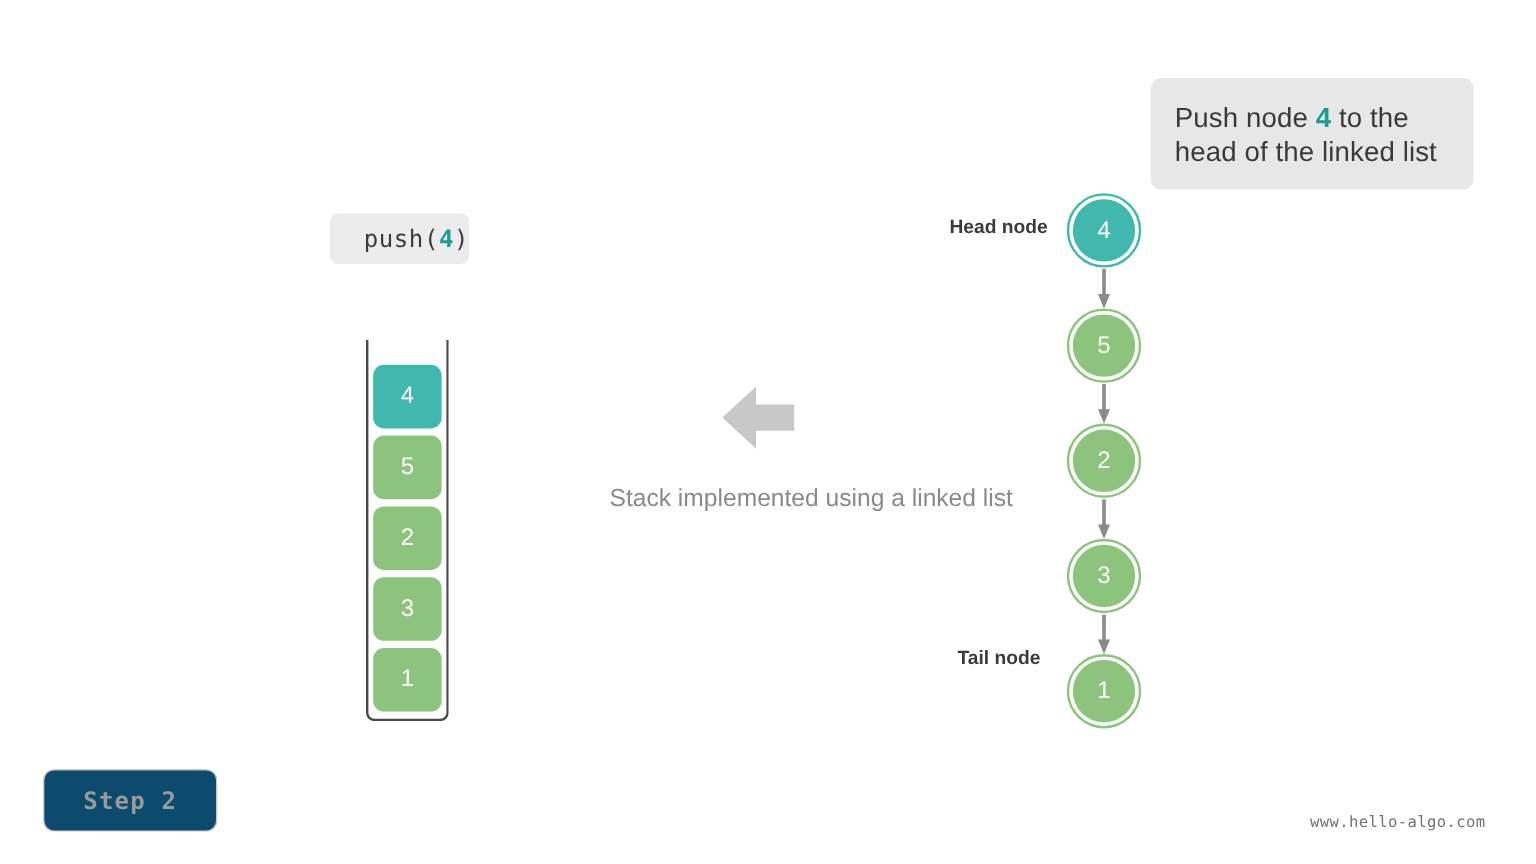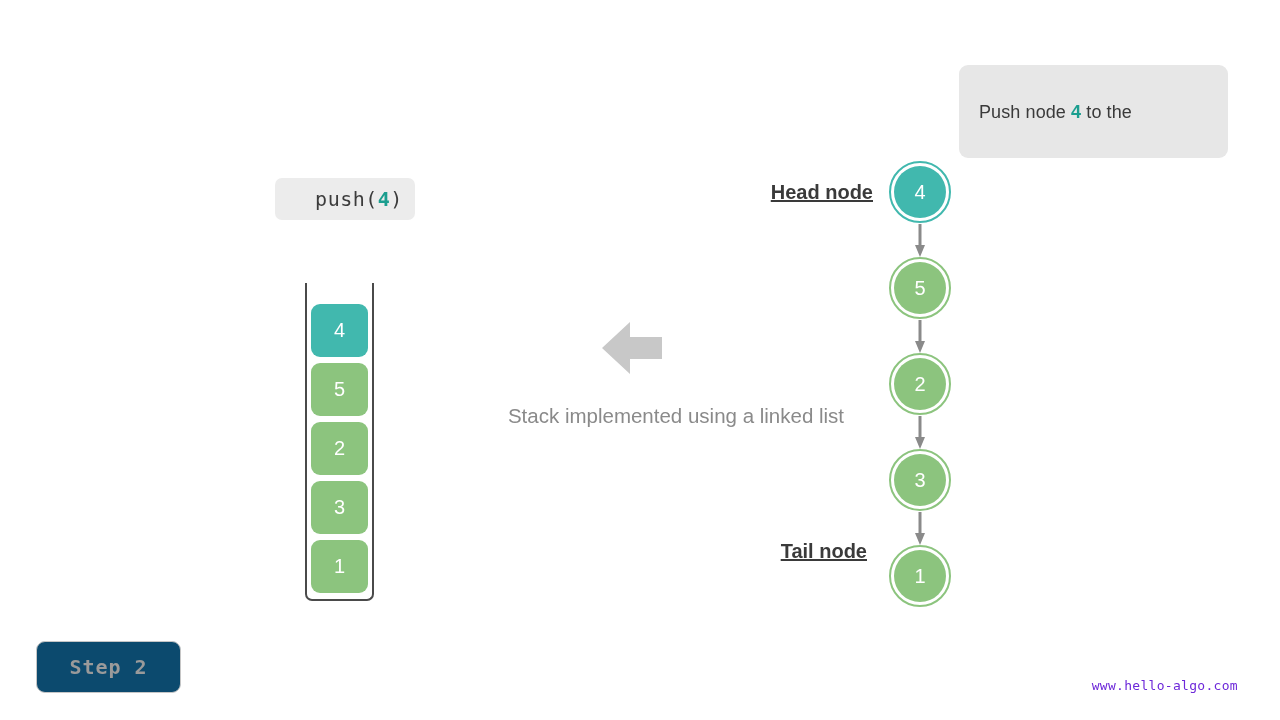--- a/index.html
+++ b/index.html
@@ -24,36 +24,36 @@
     width: 269px;
     height: 93px;
     box-sizing: border-box;
     background: #e7e7e7;
     border-radius: 9px;
     display: flex;
     align-items: center;
     padding: 0 20px;
   }
   #annotation-bubble .anno-text {
-    font-size: 18px;
+    font-size: 23px;
     line-height: 28px;
     color: #3a3a3a;
     letter-spacing: 0.1px;
   }
   .hl-teal {
     color: #1b9e8f;
     font-weight: bold;
   }
 
   
   #push-chip {
     position: absolute;
     left: 275px;
     top: 178px;
-    width: 140px;
+    width: 116px;
     height: 42px;
     box-sizing: border-box;
     background: #ececec;
     border-radius: 7px;
     display: flex;
     align-items: center;
     justify-content: center;
     padding-left: 28px;
   }
   #push-chip .code {
@@ -173,26 +173,25 @@
   .ll-arrow {
     position: absolute;
     left: 27px;
     width: 10px;
     height: 34px;
   }
 
   
   .node-label {
     position: absolute;
-    font-size: 20px;
+    font-size: 16px;
     font-weight: bold;
     color: #3a3a3a;
     white-space: nowrap;
     text-align: right;
-    text-decoration: underline;
   }
   #head-label { left: 650px; top: 181px; width: 223px; }
   #tail-label { left: 650px; top: 540px; width: 217px; }
 
   
   #step-badge {
     position: absolute;
     left: 36px;
     top: 641px;
     width: 145px;
@@ -213,30 +212,31 @@
     letter-spacing: 1px;
   }
 
   
   #watermark {
     position: absolute;
     right: 42px;
     top: 678px;
     font-family: "DejaVu Sans Mono", monospace;
     font-size: 13px;
-    color: #6d28d9;
+    color: #737373;
     letter-spacing: 0.3px;
   }
 </style>
 </head>
 <body>
 
 <div id="annotation-bubble">
   <div class="anno-text">
     <span>Push node </span><span class="hl-teal">4</span><span> to the</span><br>
+    <span>head of the linked list</span>
   </div>
 </div>
 
 <div id="push-chip">
   <span class="code"><span>push</span><span>(</span><span class="arg">4</span><span>)</span></span>
 </div>
 
 <div id="stack-container"></div>
 <div id="stack-boxes">
     <div class="stack-box" style="background: rgb(65, 184, 174);">

